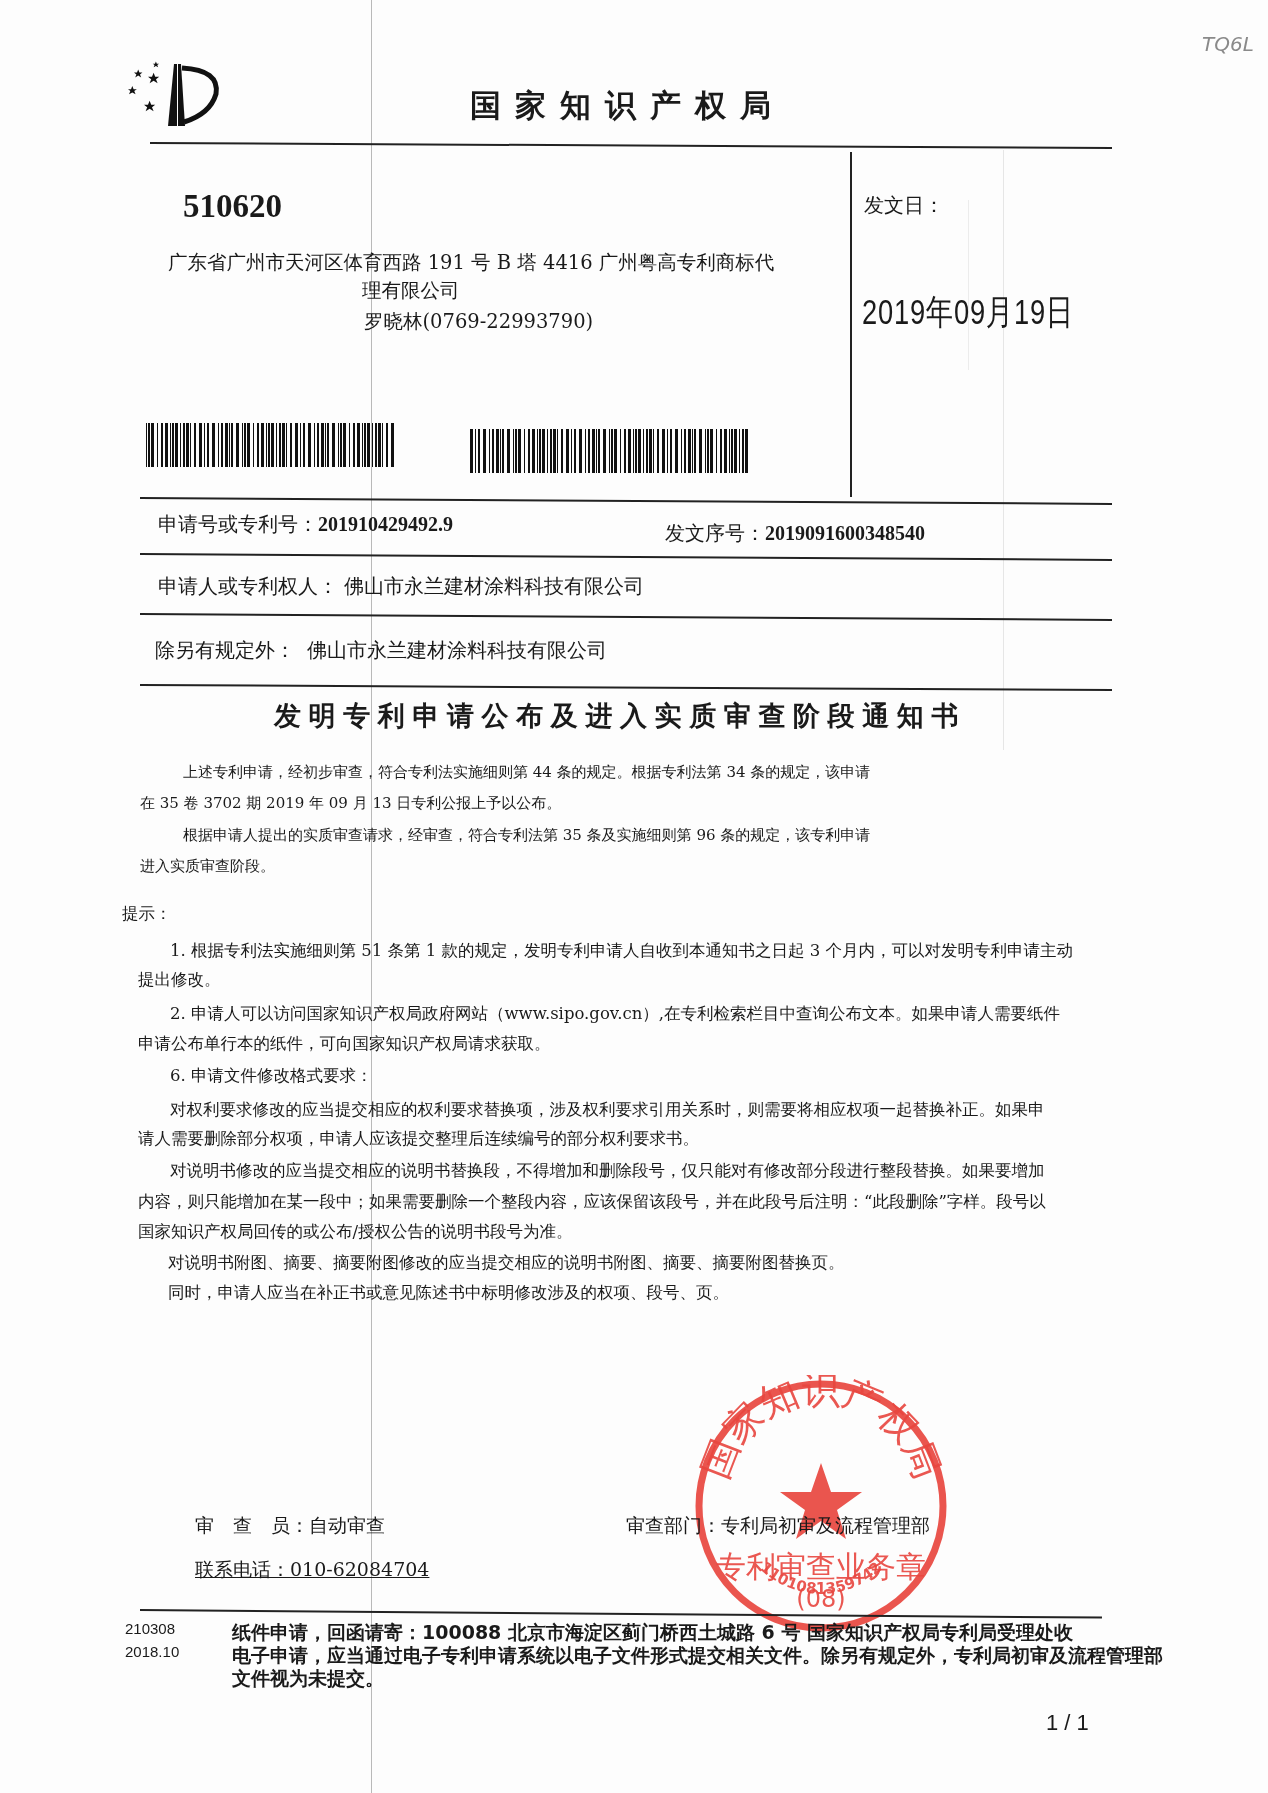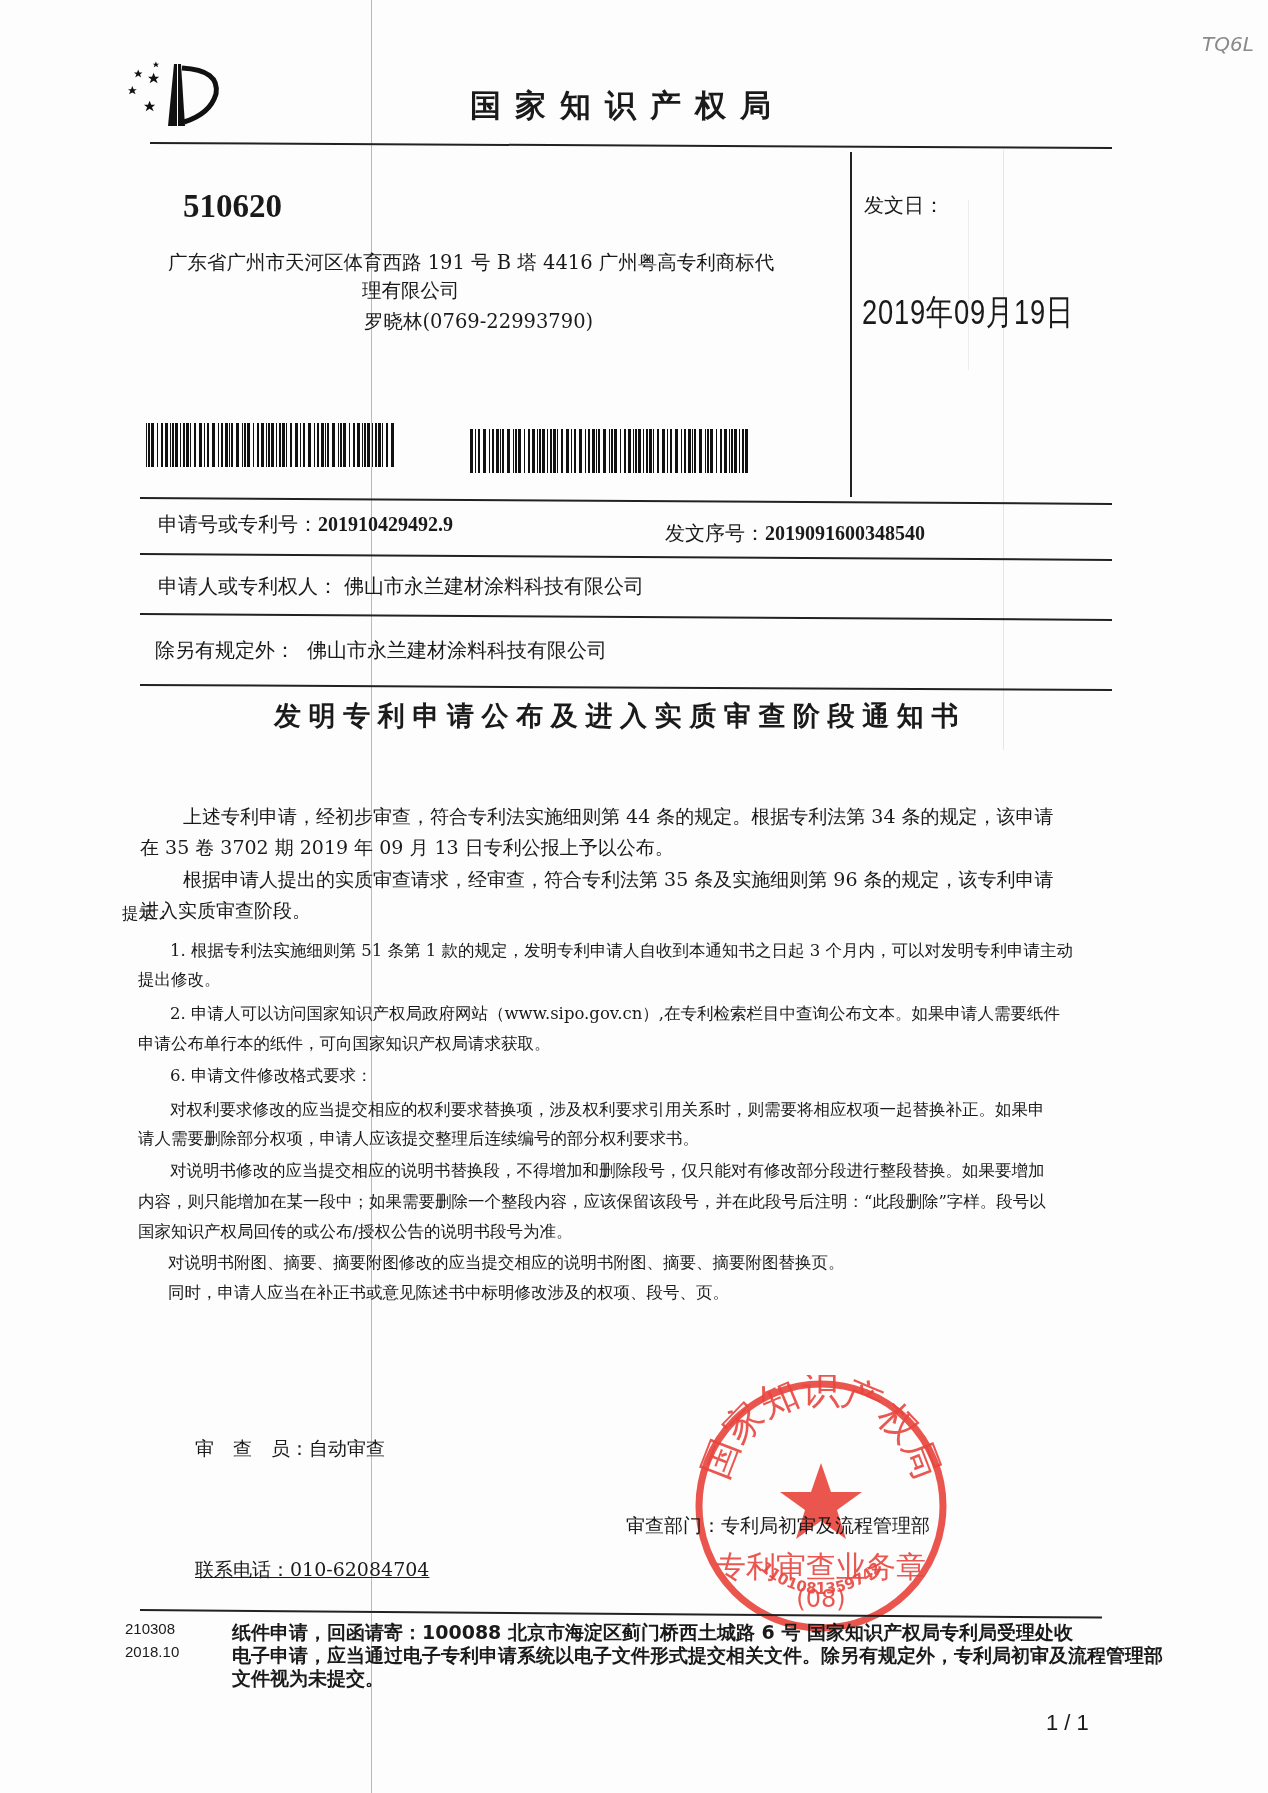--- a/index.html
+++ b/index.html
@@ -36,21 +36,21 @@
   .field { font-size:20px; }
   .field .val-bold { font-weight:bold; font-family:"Liberation Serif",serif; }
   .f-appno { left:158px; top:511px; }
   .f-serial { left:665px; top:520px; }
   .f-applicant { left:158px; top:573px; }
   .f-invention { left:155px; top:637px; }
 
   .notice-title { left:274px; top:698px; font-size:27px; font-weight:bold; letter-spacing:7.6px;
     font-family:"DejaVu Sans","Liberation Sans",sans-serif; }
 
-  .para { position:absolute; font-size:19px; line-height:31px;margin-top:44px; }
+  .para { position:absolute; font-size:15px; line-height:31px; }
   .p1a { left:183px; top:757px; }
   .p1b { left:140px; top:788px; }
   .p2a { left:183px; top:820px; }
   .p2b { left:140px; top:851px; }
 
   .hint { position:absolute; font-size:16.5px; line-height:28px; }
   .h-title { left:122px; top:900px; }
   .h1a { left:170px; top:937px; }
   .h1b { left:138px; top:966px; }
   .h2a { left:170px; top:1000px; }
@@ -58,21 +58,21 @@
   .h3 { left:170px; top:1062px; }
   .h3a { left:170px; top:1096px; }
   .h3b { left:138px; top:1125px; }
   .h3c { left:170px; top:1157px; }
   .h3d { left:138px; top:1188px; }
   .h3e { left:138px; top:1218px; }
   .h3f { left:168px; top:1249px; }
   .h3g { left:168px; top:1279px; }
 
   .sign { position:absolute; font-size:19px; }
-  .examiner { left:195px; top:1436px; }
+  .examiner { left:195px; top:1513px; }
   .phone { left:195px; top:1557px;text-decoration:underline; }
   .dept { left:626px; top:1513px; }
 
   .seal { left:690px; top:1375px; width:262px; height:262px; }
 
   .foot-code { position:absolute; font-size:15px; font-family:"Liberation Sans",sans-serif; }
   .fc1 { left:125px; top:1620px; }
   .fc2 { left:125px; top:1643px; }
   .foot-text { position:absolute; font-size:19px; font-family:"DejaVu Sans","Liberation Sans",sans-serif;font-weight:bold; }
   .ft1 { left:232px; top:1620px; }

